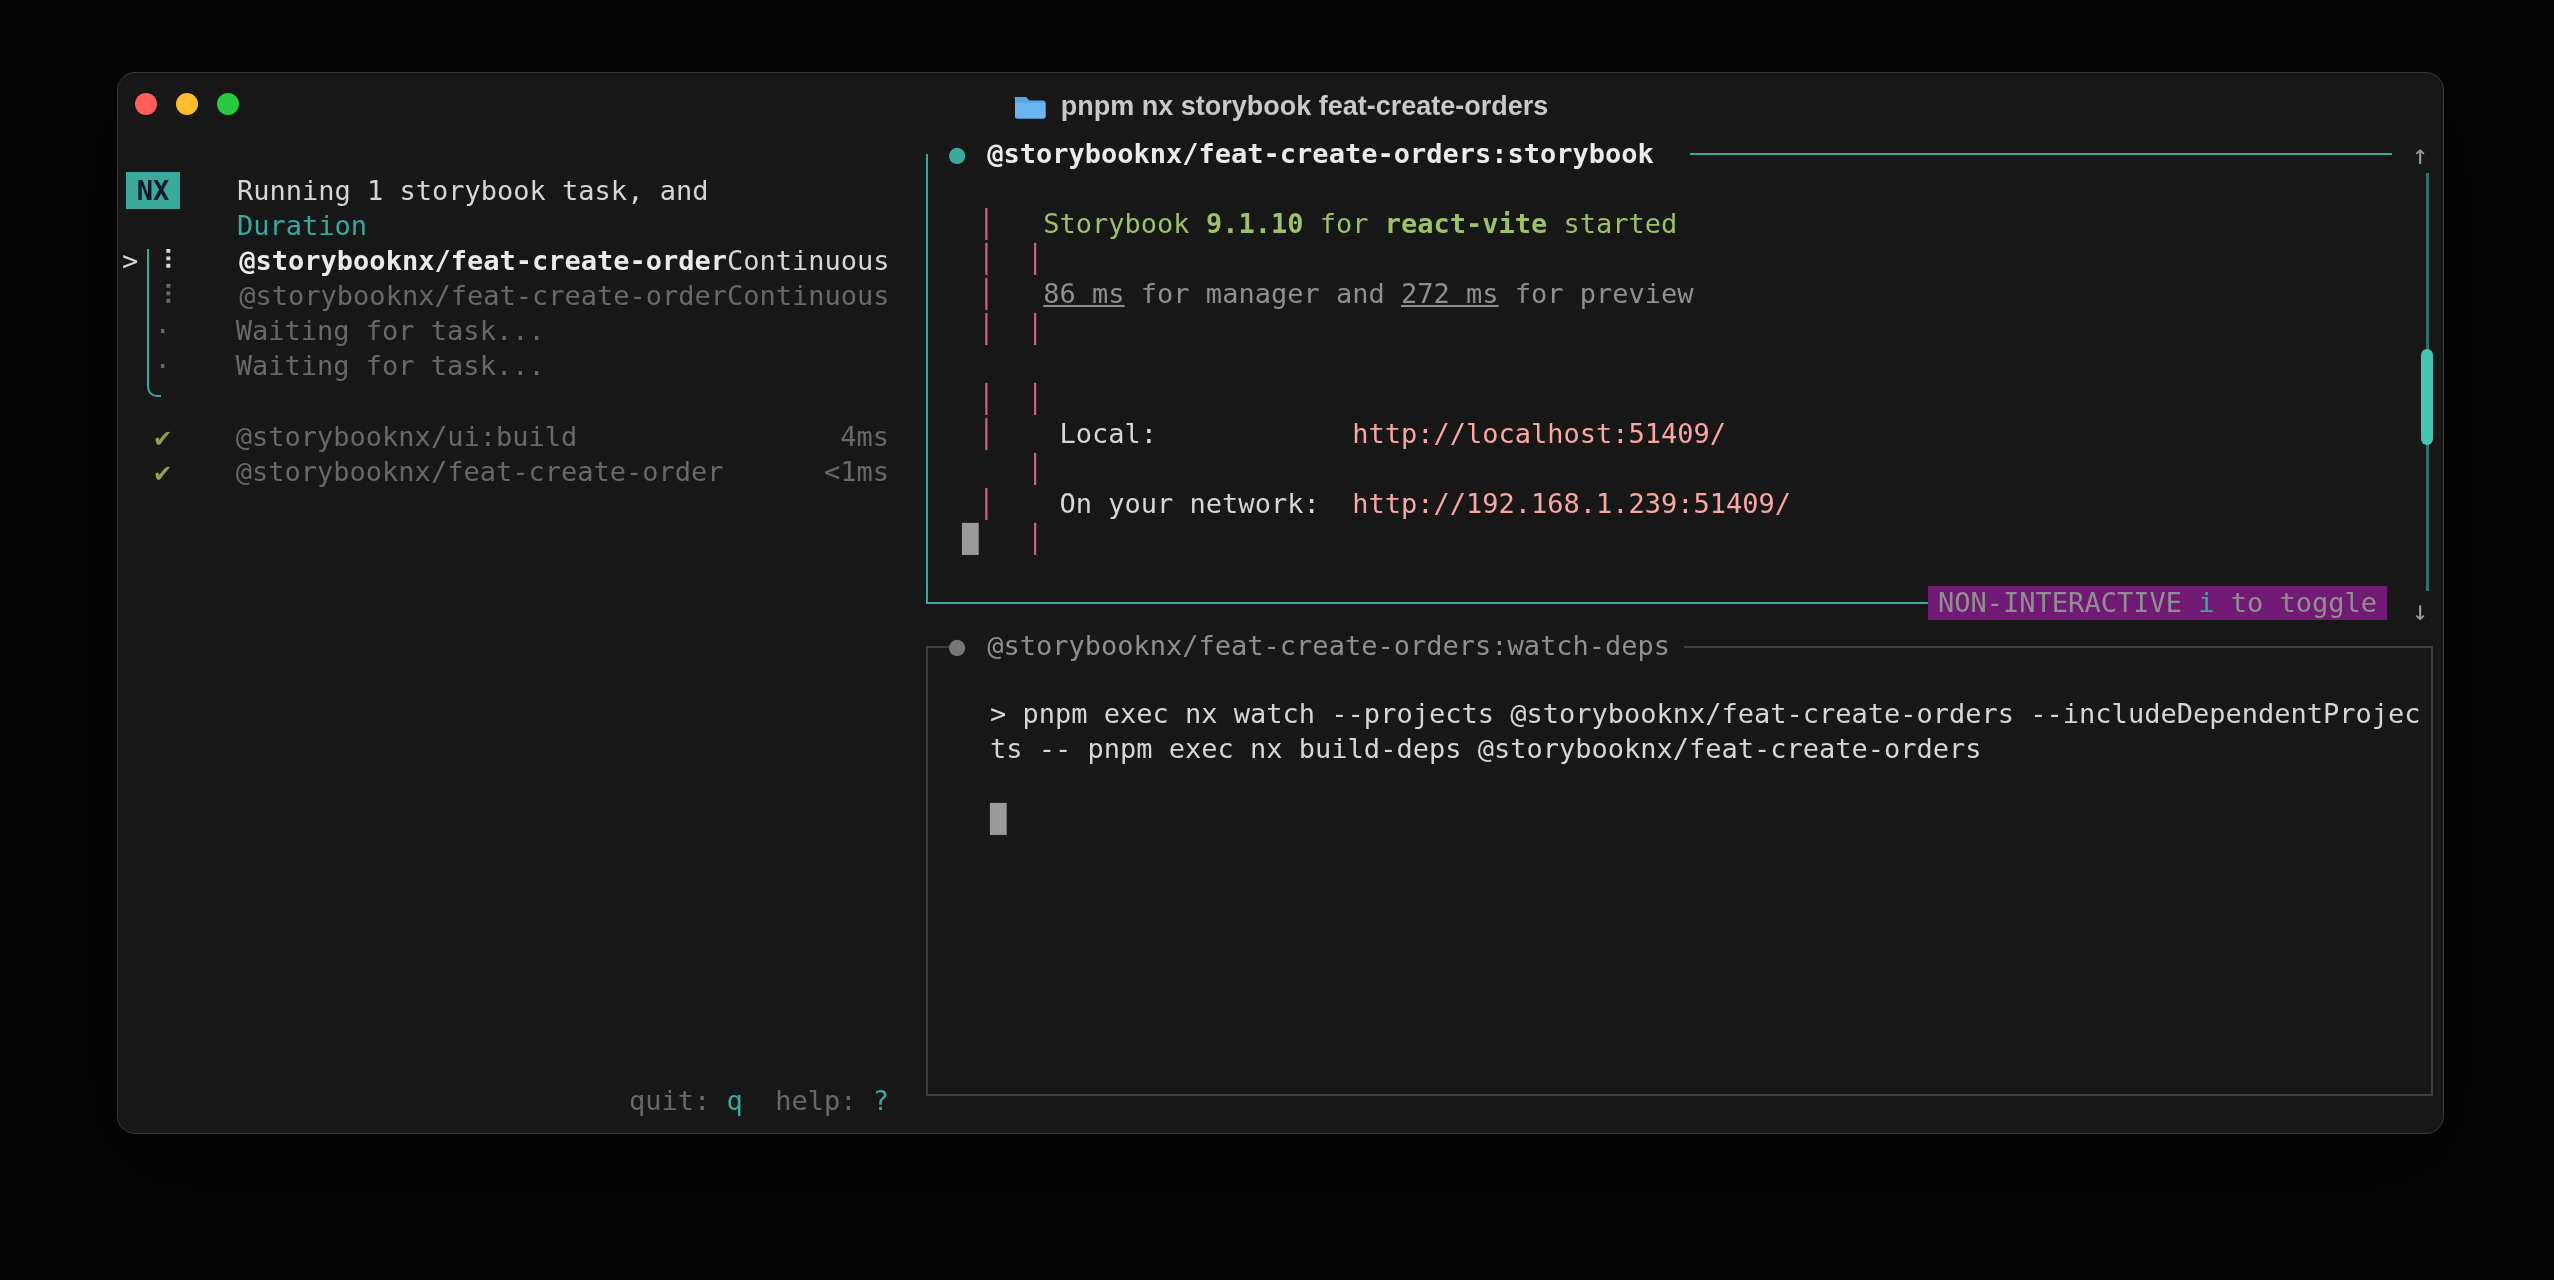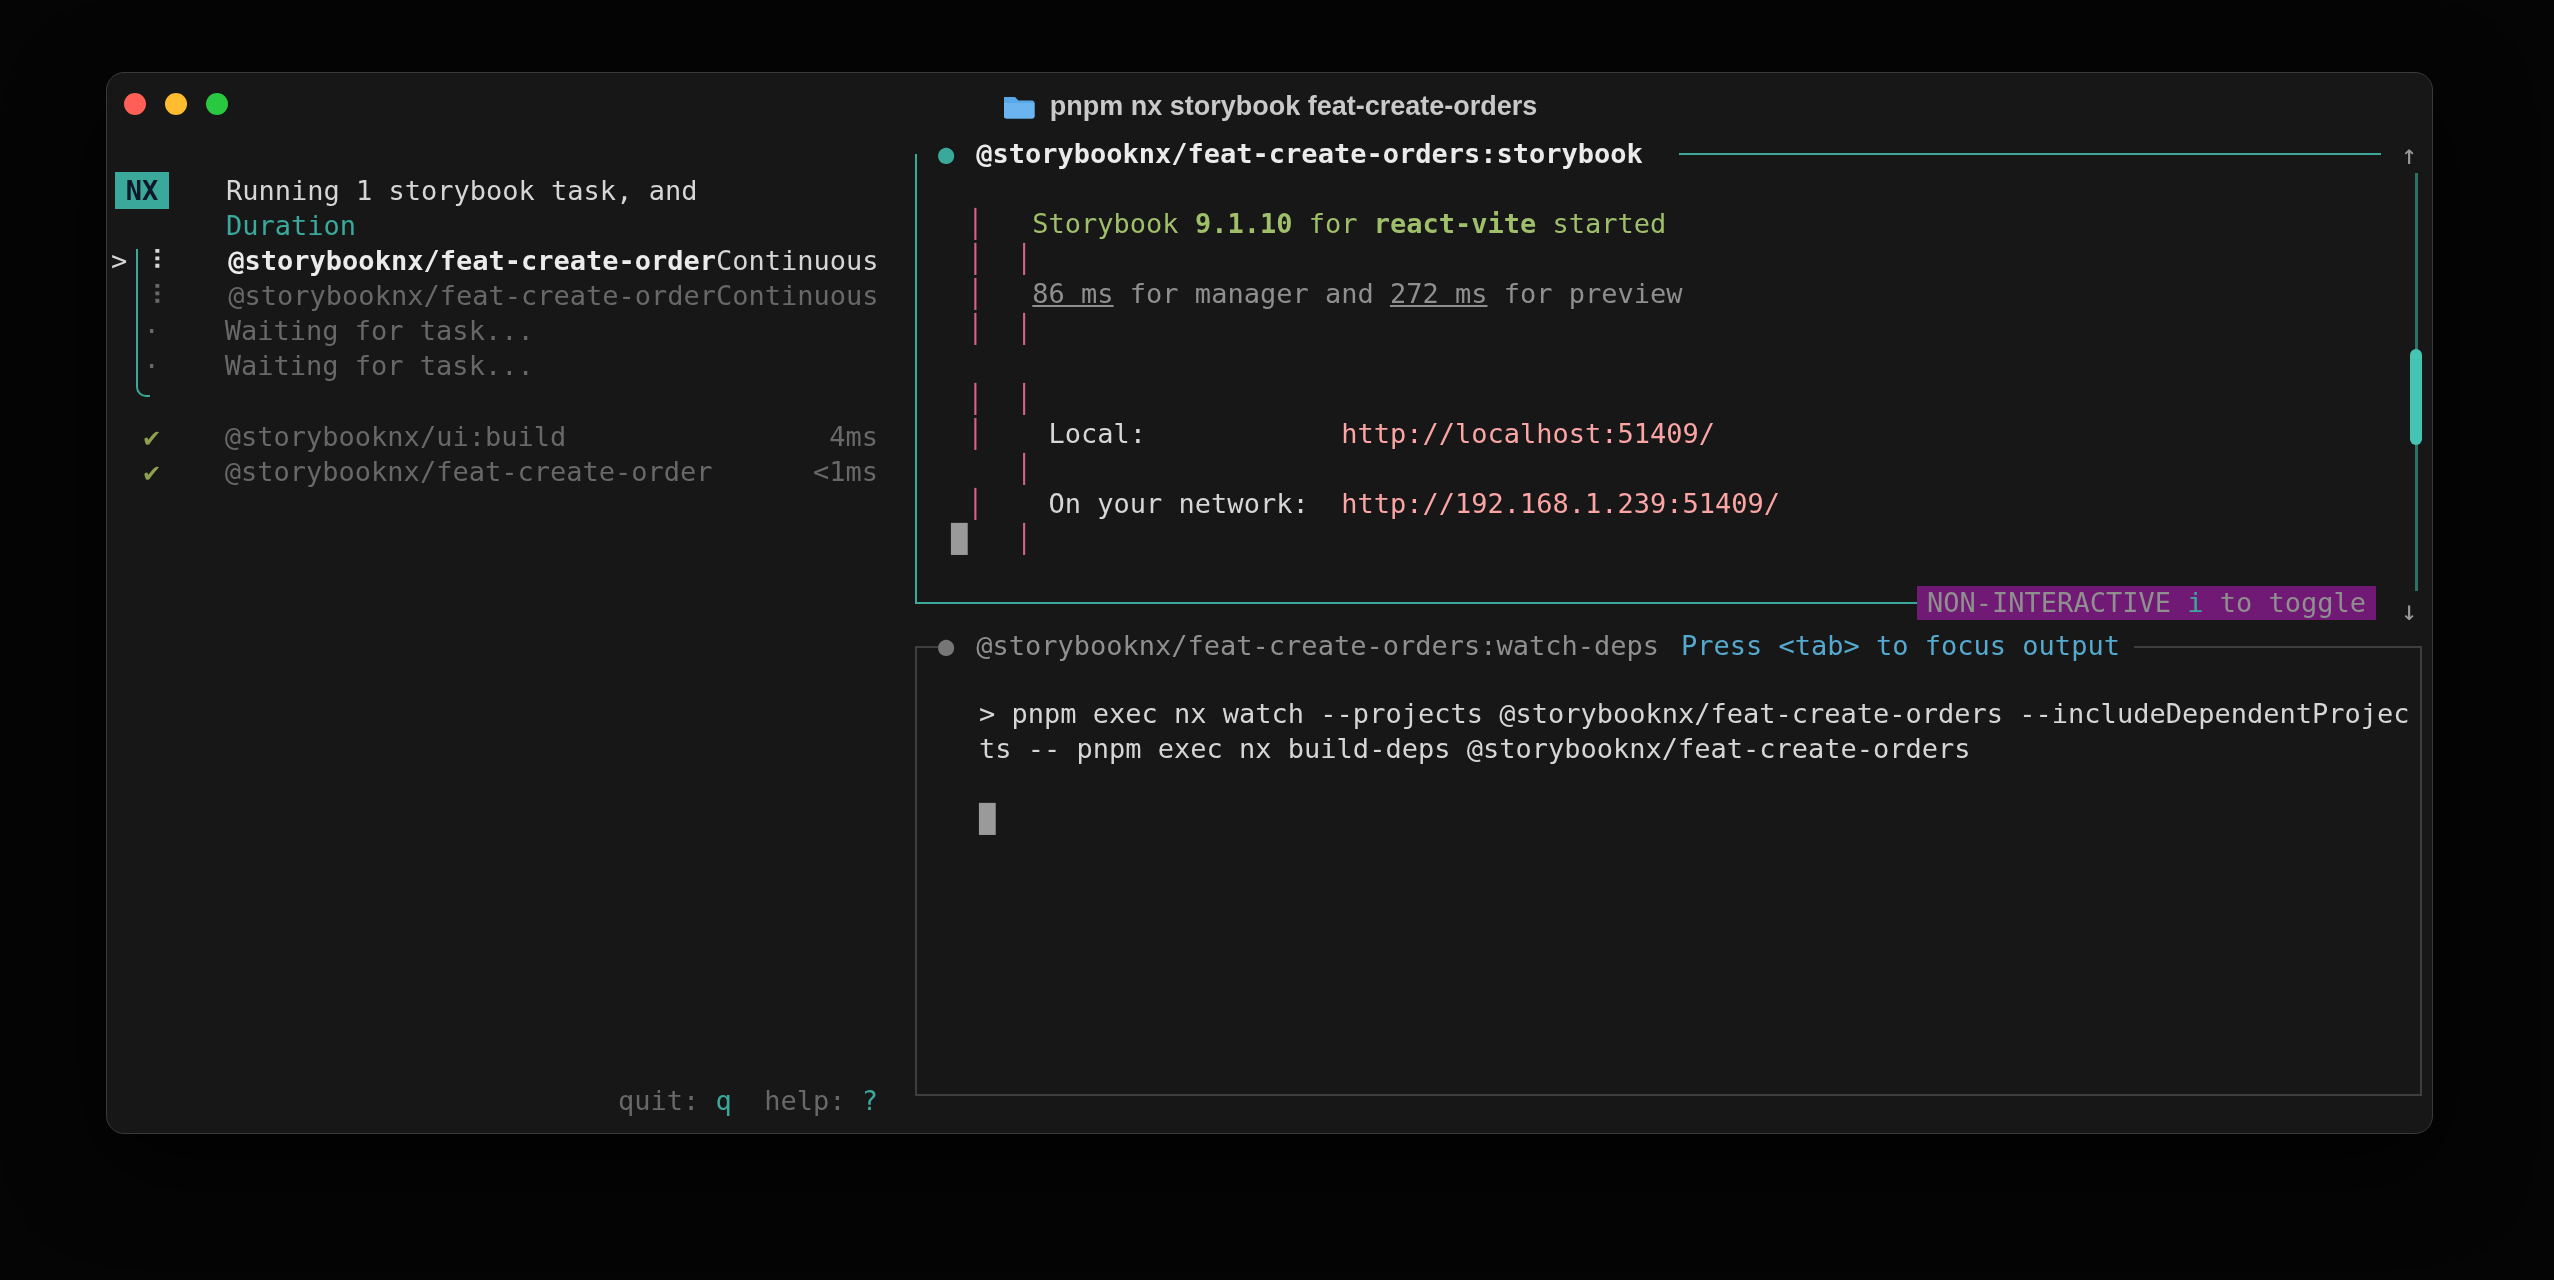--- a/index.html
+++ b/index.html
@@ -1,20 +1,20 @@
 <!DOCTYPE html>
 <html><head>
 <meta charset="utf-8">
 <style>
   * { margin:0; padding:0; box-sizing:border-box; }
   html,body { width:2554px; height:1280px; background:#050505; overflow:hidden; }
   body { font-family:"DejaVu Sans Mono", monospace; font-size:27px; color:#d6d6d6; position:relative; }
 
   .window {
-    position:absolute; left:106px; top:72px; width:2327px; height:1062px;
+    position:absolute; left:117px; top:72px; width:2327px; height:1062px;
     background:#171717; border:1px solid #3a3a3a; border-radius:18px;
     box-shadow:0 30px 90px rgba(0,0,0,.75);
   }
   .abs { position:absolute; }
   .row { position:absolute; height:35px; line-height:35px; display:flex; justify-content:space-between; white-space:pre; }
   .seg { white-space:pre; }
   .line { position:absolute; height:35px; line-height:35px; white-space:pre; }
 
   
   .titlebar { position:absolute; left:0; top:12px; width:100%; height:42px; display:flex; align-items:center; justify-content:center; }
@@ -130,21 +130,20 @@
     <div class="scroll-track"></div>
     <div class="scroll-thumb"></div>
     <span class="scroll-arrow" style="top:520px;">↓</span>
   </div>
 
   <div>
     <div class="wd-box"></div>
     <div class="wd-header">
       <span class="c-gray" style="color:#767676">●</span>
       <span class="c-gray">@storybooknx/feat-create-orders:watch-deps</span>
-      <span class="c-link" style="color:#55a9cf">Press &lt;tab&gt; to focus output</span>
     </div>
     <div class="abs" style="left:844px; top:623px;margin-left:28px;">
       <div class="line" style="position:relative;"><span class="seg c-white">&gt; pnpm exec nx watch --projects @storybooknx/feat-create-orders --includeDependentProjec</span></div>
       <div class="line" style="position:relative;"><span class="seg c-white">ts -- pnpm exec nx build-deps @storybooknx/feat-create-orders</span></div>
       <div class="line" style="position:relative;"></div>
       <div class="line" style="position:relative;"><span class="seg c-cursor">█</span></div>
     </div>
   </div>
 
 </div>

